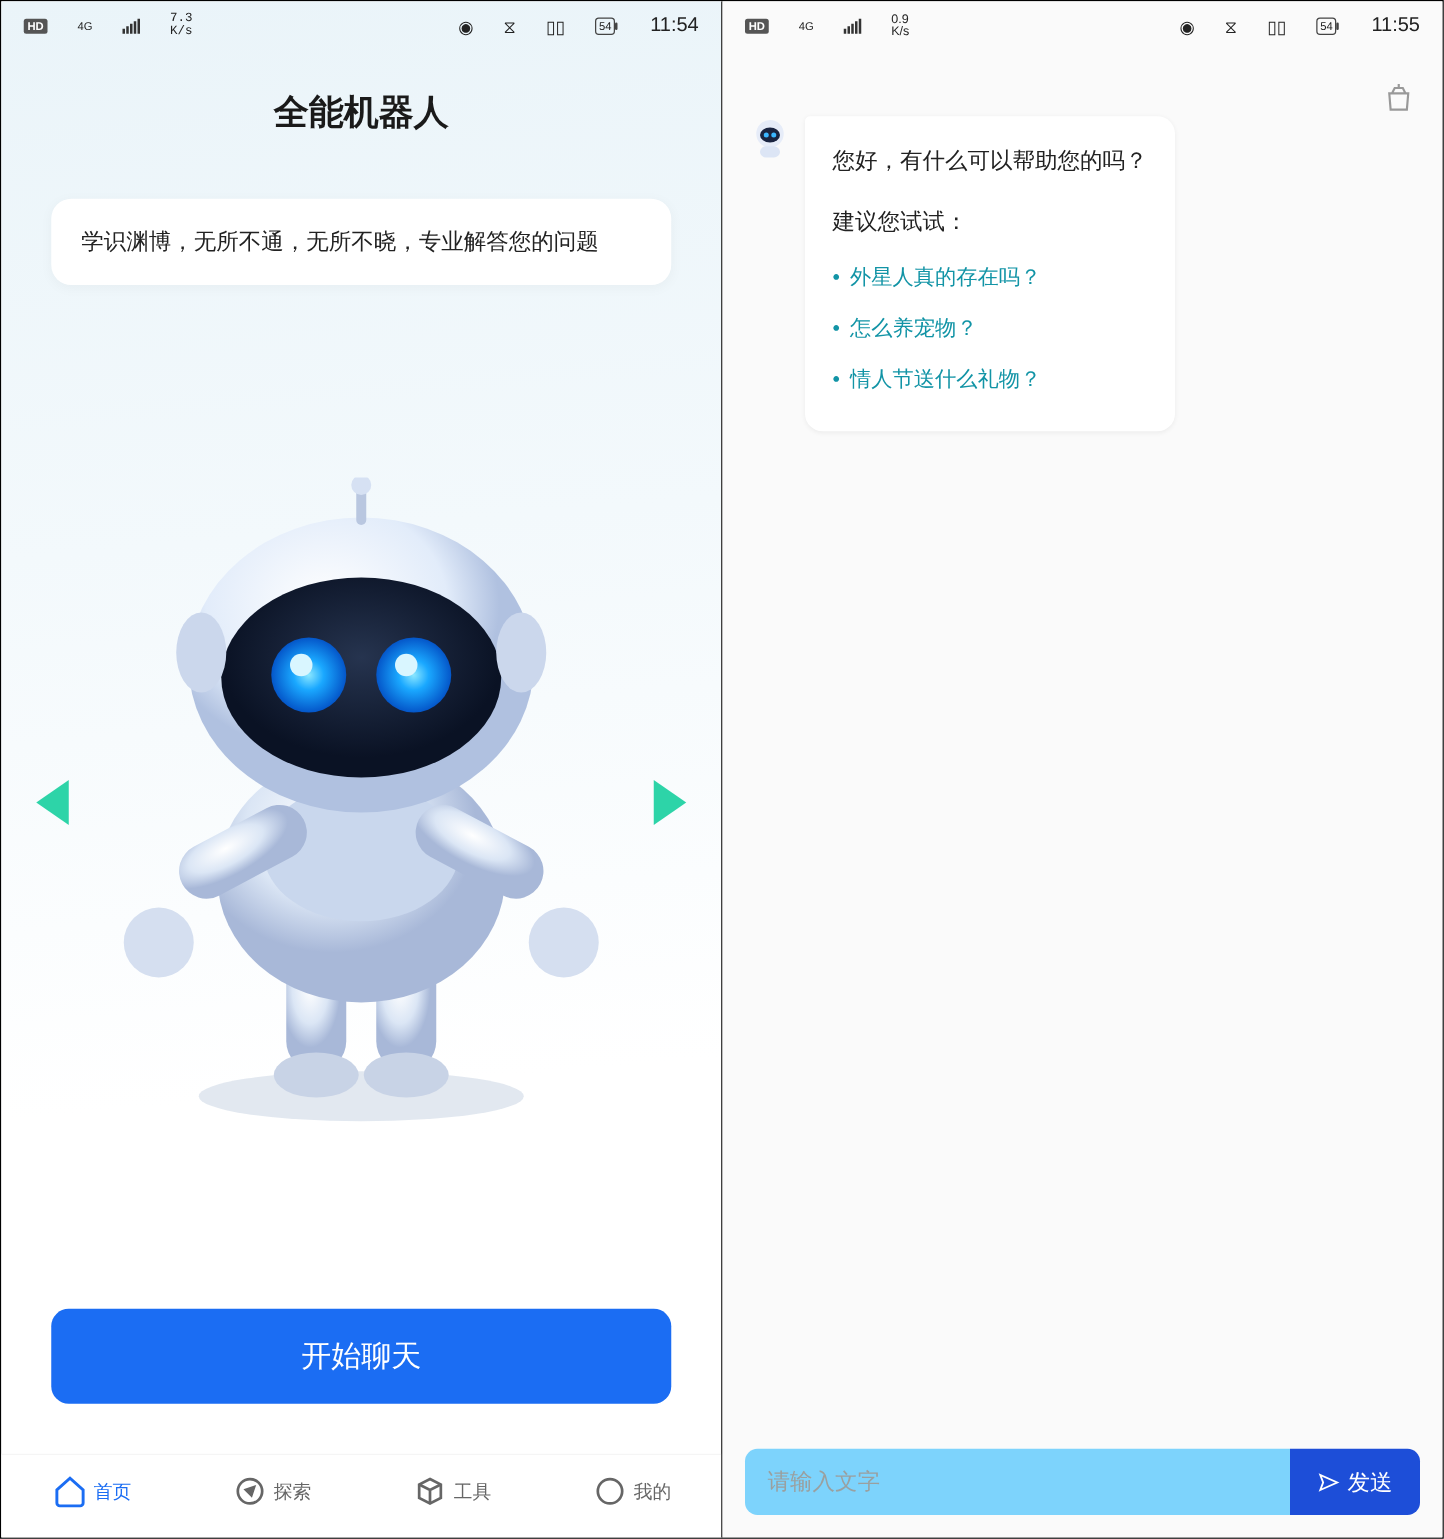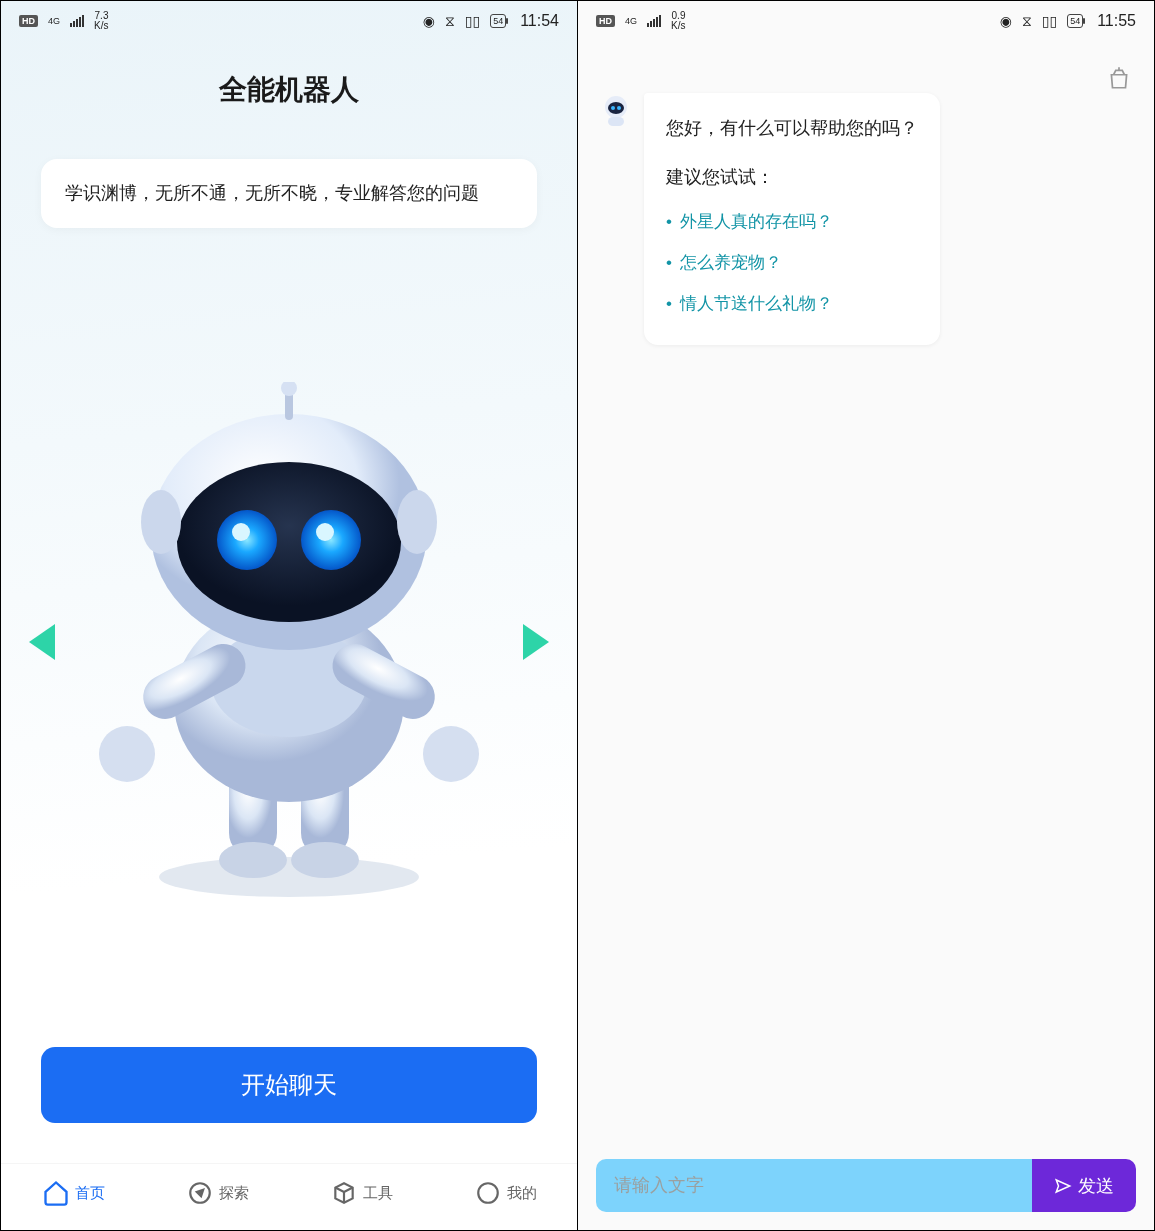--- a/index.html
+++ b/index.html
@@ -24,21 +24,21 @@
 
 .status-bar {
   height: 40px;
   display: flex;
   align-items: center;
   justify-content: space-between;
   padding: 0 18px;
   font-size: 14px;
   color: #222;
 }
-.status-left, .status-right { display: flex; align-items: center; gap: 10px; text-align: right; }
+.status-left, .status-right { display: flex; align-items: center; gap: 24px; }
 .hd-badge { background: #555; color: #fff; font-size: 9px; padding: 1px 3px; border-radius: 2px; font-weight: bold; }
 .net-label { font-size: 9px; line-height: 1; }
 .signal-bars { display: inline-flex; align-items: flex-end; gap: 1px; }
 .signal-bars span { width: 2px; background: #333; display: inline-block; }
 .signal-bars span:nth-child(1){height:4px}.signal-bars span:nth-child(2){height:6px}.signal-bars span:nth-child(3){height:8px}.signal-bars span:nth-child(4){height:10px}.signal-bars span:nth-child(5){height:12px}
 .speed { font-size: 10px; line-height: 1; }
 .status-icon { font-size: 14px; }
 .battery { display:inline-flex; align-items:center; border:1px solid #444; border-radius:3px; padding:1px 2px; font-size:9px; position:relative; }
 .battery::after { content:""; position:absolute; right:-3px; top:3px; width:2px; height:6px; background:#444; border-radius:1px; }
 .clock { font-size: 16px; font-weight:500; margin-left:4px; }
@@ -125,21 +125,21 @@
   background: #7dd3fc;
   border: none;
   border-radius: 10px 0 0 10px;
   padding: 16px 18px;
   font-size: 18px;
   color: #333;
   outline: none;
 }
 .text-input::placeholder { color: #9aa0a0; }
 .send-btn {
-  background: #6d28d9;
+  background: #1d4ed8;
   color: #fff;
   border: none;
   border-radius: 0 10px 10px 0;
   padding: 0 22px;
   font-size: 18px;
   display: flex;
   align-items: center;
   gap: 6px;
   cursor: pointer;
 }
@@ -152,21 +152,21 @@
     <div class="status-left">
       <span class="hd-badge">HD</span>
       <span class="net-label">4G</span>
       <span class="signal-bars">
           <span></span>
           <span></span>
           <span></span>
           <span></span>
           <span></span>
         </span>
-      <span class="speed" style="white-space:pre;">7.3
+      <span class="speed" style="white-space:pre;font-family:Liberation Mono, monospace;">7.3
 K/s</span>
     </div>
     <div class="status-right">
       <span class="status-icon">◉</span>
       <span class="status-icon">⧖</span>
       <span class="status-icon">▯▯</span>
       <span class="battery">54</span>
       <span class="clock">11:54</span>
     </div>
   </div>

